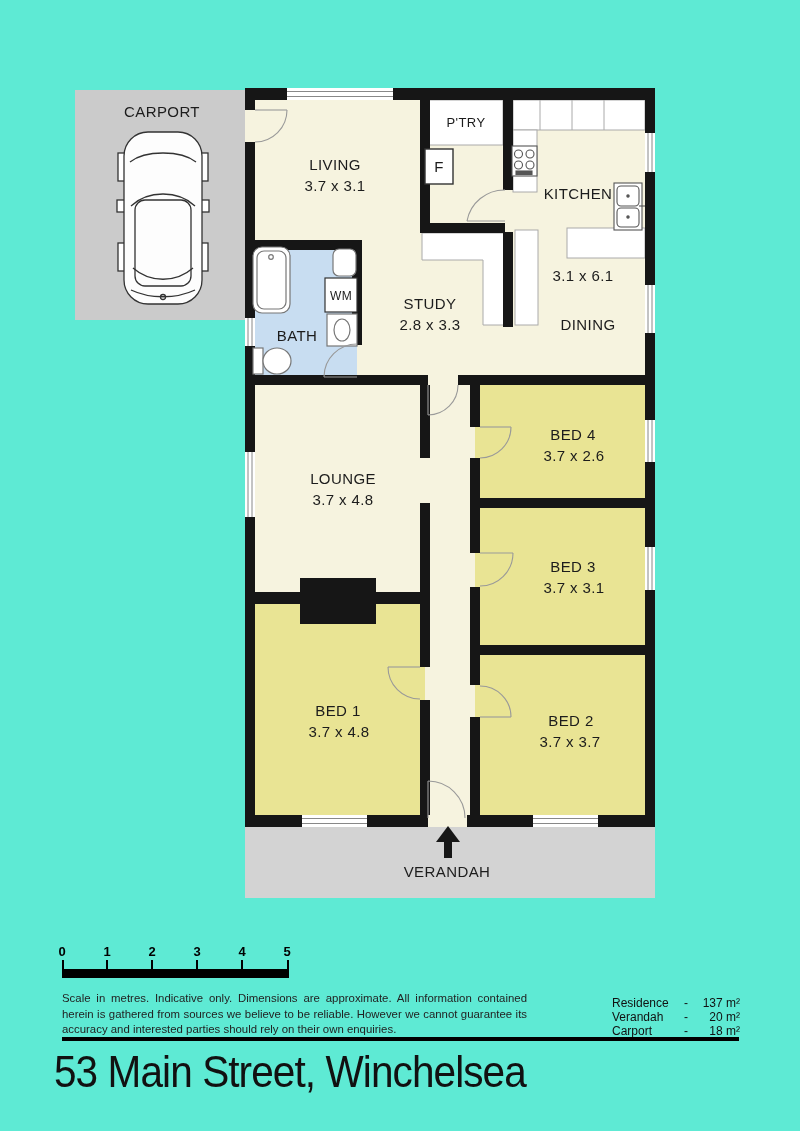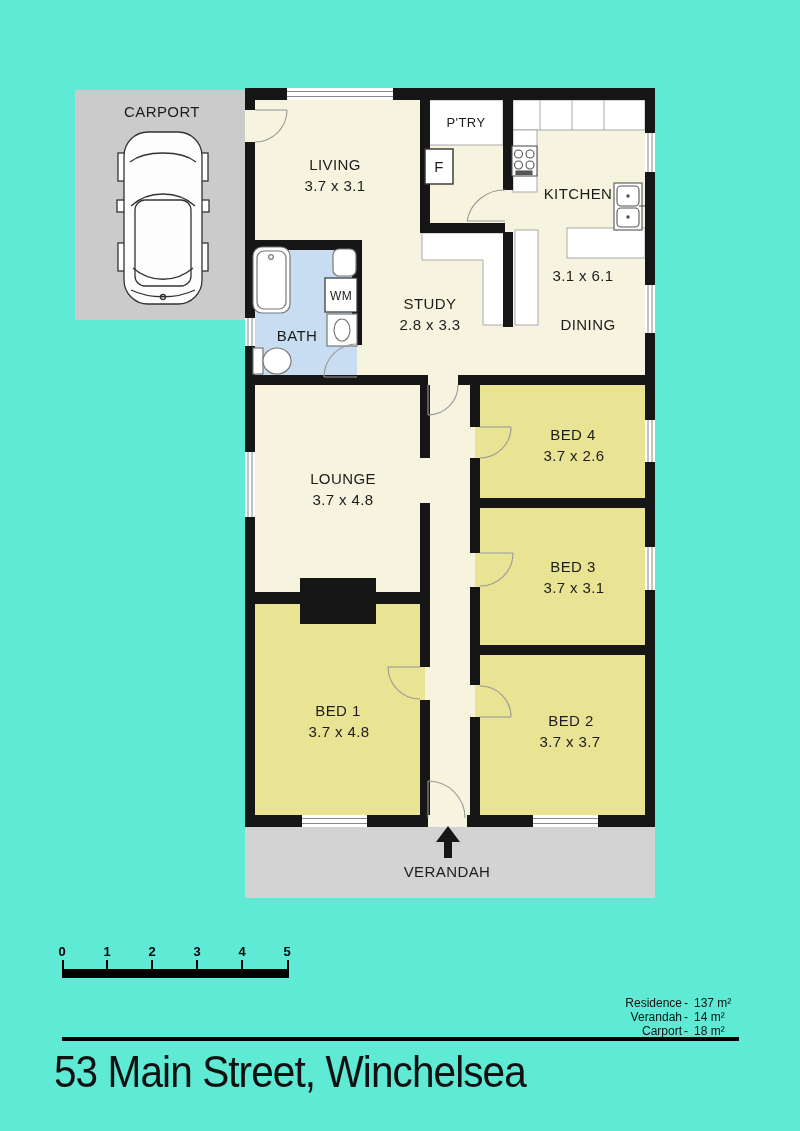--- a/index.html
+++ b/index.html
@@ -16,23 +16,23 @@
   .scale-num{position:absolute;top:944px;transform:translateX(-50%);
              font-size:13px;font-weight:700;color:#000;}
   .scale-tick{position:absolute;top:960px;width:2px;height:9px;background:#000;}
   .scale-bar{position:absolute;left:62px;top:969px;width:227px;height:9px;background:#000;}
 
   .disclaimer{position:absolute;left:62px;top:991px;width:465px;
               font-size:11.4px;line-height:15.5px;text-align:justify;color:#222;}
 
   .areas{position:absolute;left:612px;top:996px;width:128px;font-size:12px;color:#111;}
   .area-row{display:flex;line-height:14px;}
-  .area-label{flex:1;text-align:right;}
+  .area-label{flex:1;}
   .area-dash{margin:0 6px 0 2px;}
-  .area-value{width:46px;}
+  .area-value{width:46px;text-align:right;}
 
   .divider{position:absolute;left:62px;top:1037px;width:677px;height:4px;background:#000;}
 
   .address{position:absolute;left:54px;top:1046px;font-size:45px;font-weight:400;
            color:#111;transform:scaleX(0.9);transform-origin:left top;letter-spacing:-1px;
            white-space:nowrap;}
 </style>
 </head>
 <body>
 
@@ -279,31 +279,32 @@
     <span class="scale-num" style="left:287px">5</span>
     <div class="scale-tick" style="left:62px"></div>
     <div class="scale-tick" style="left:106px"></div>
     <div class="scale-tick" style="left:151px"></div>
     <div class="scale-tick" style="left:196px"></div>
     <div class="scale-tick" style="left:241px"></div>
     <div class="scale-tick" style="left:287px"></div>
     <div class="scale-bar"></div>
   </div>
 
+  <div class="disclaimer">Scale in metres. Indicative only. Dimensions are approximate. All information contained herein is gathered from sources we believe to be reliable. However we cannot guarantee its accuracy and interested parties should rely on their own enquiries.</div>
 
   <div class="areas">
     <div class="area-row">
       <span class="area-label">Residence</span>
       <span class="area-dash">-</span>
       <span class="area-value">137 m²</span>
     </div>
     <div class="area-row">
       <span class="area-label">Verandah</span>
       <span class="area-dash">-</span>
-      <span class="area-value">14 m²</span>
+      <span class="area-value">20 m²</span>
     </div>
     <div class="area-row">
       <span class="area-label">Carport</span>
       <span class="area-dash">-</span>
       <span class="area-value">18 m²</span>
     </div>
   </div>
 
   <div class="divider"></div>
 

